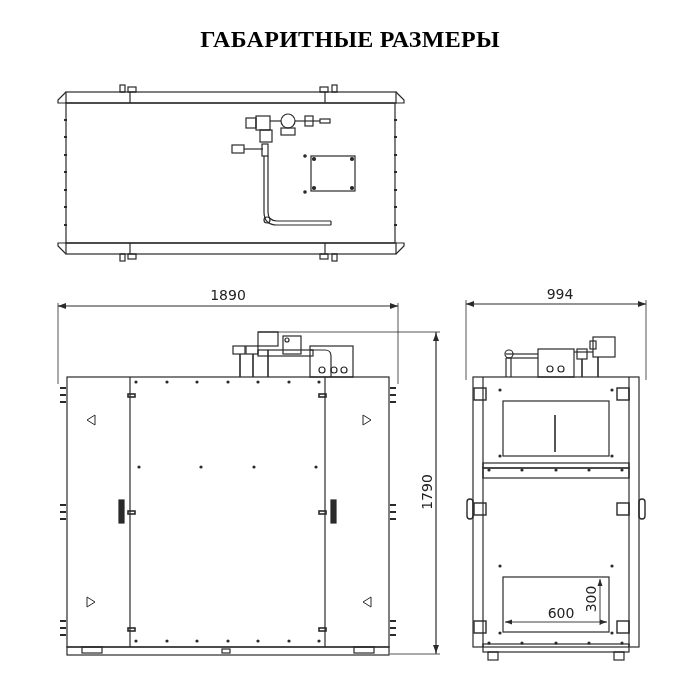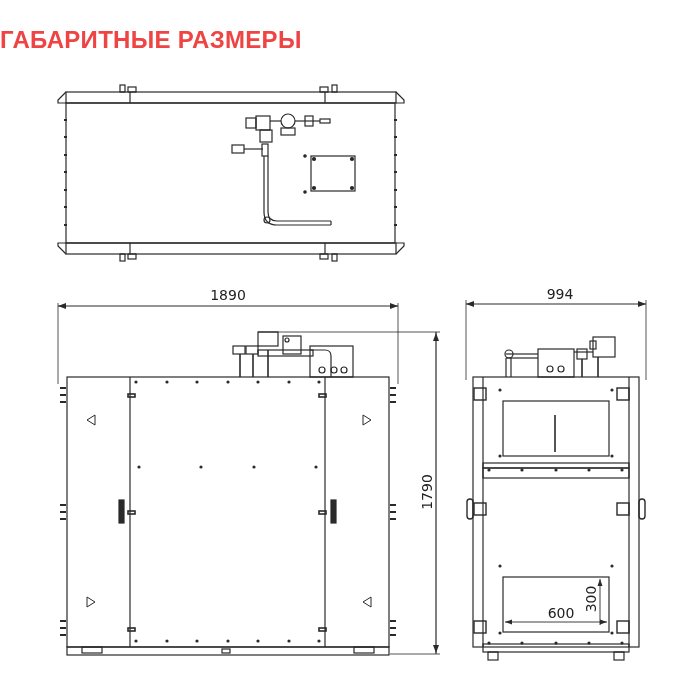--- a/index.html
+++ b/index.html
@@ -1,17 +1,17 @@
 <!DOCTYPE html>
 <html><head>
 <meta charset="utf-8">
 <style>
   html, body { margin: 0; padding: 0; background: #ffffff; }
   body { width: 700px; height: 700px; position: relative; overflow: hidden; font-family: "Liberation Sans", sans-serif; }
-  .title { position: absolute; left: 0; top: 26px; width: 700px; font-size: 24px; font-weight: 700; color: #ef4444; letter-spacing: 0.3px; font-family: Liberation Sans, sans-serif; }
+  .title { position: absolute; left: 0; top: 26px; width: 700px; text-align: center; font-size: 24px; font-weight: 700; color: #000000; letter-spacing: 0.3px; font-family: Liberation Serif, serif; }
   svg { position: absolute; left: 0; top: 0; }
   .dim-text { font-family: "DejaVu Sans", sans-serif; font-size: 14px; fill: #222; }
 </style>
 </head>
 <body>
 
 <div class="title">ГАБАРИТНЫЕ РАЗМЕРЫ</div>
 
 <svg width="700" height="700" viewBox="0 0 700 700" stroke="#2a2a2a" fill="none" stroke-width="1.2">
 

